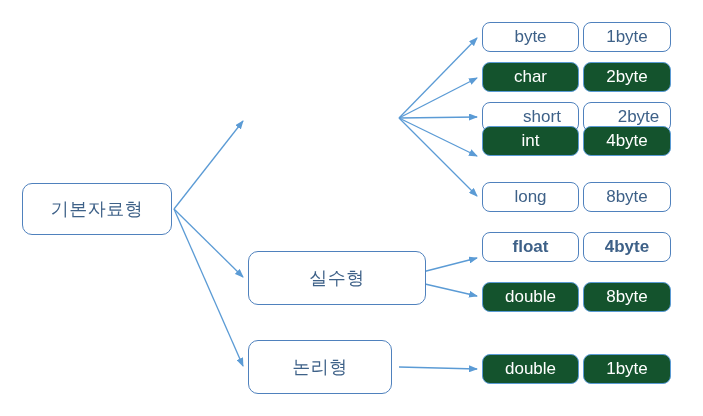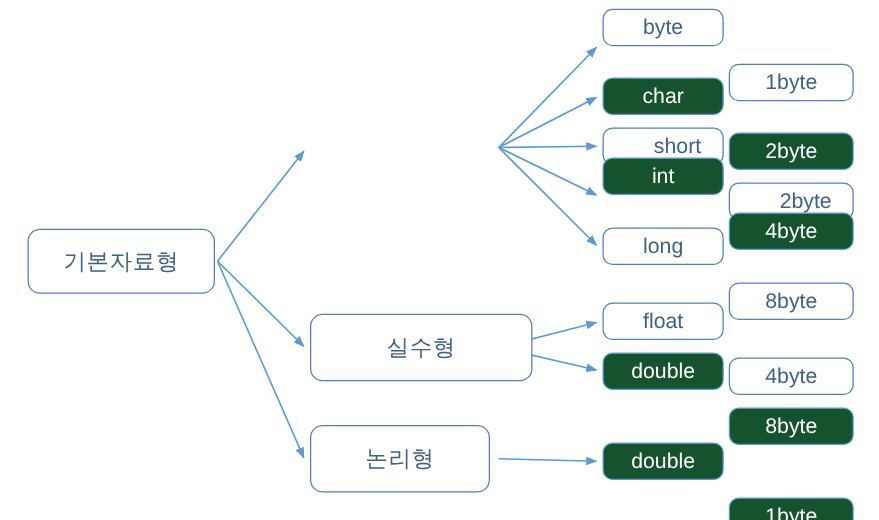--- a/index.html
+++ b/index.html
@@ -43,37 +43,37 @@
     position: absolute;
     box-sizing: border-box;
     display: flex;
     align-items: center;
     justify-content: center;
     height: 30px;
     border-radius: 8px;
     font-size: 17px;
   }
   .leaf.type { left: 482px; width: 97px; }
-  .leaf.size { left: 583px; width: 100px; margin-top: 44px; }
+  .leaf.size { left: 583px; width: 88px; }
   .leaf.white {
     background: #ffffff;
     border: 1.4px solid #4f81bd;
     color: #3e6188;
   }
   .leaf.blue {
     background: #14532d;
     border: 1.4px solid #5b9bd5;
     color: #ffffff;
   }
-  .row-1 { top: 7px; }
+  .row-1 { top: 22px; }
   .row-2 { top: 62px; }
   .row-3 { top: 102px; padding-left: 23px; }
   .row-4 { top: 126px; }
   .row-5 { top: 182px; }
-  .row-6 { top: 242px; }
+  .row-6 { top: 232px; font-weight: bold; }
   .row-7 { top: 282px; }
   .row-8 { top: 354px; }
 </style>
 </head>
 <body>
 
 <div id="canvas">
 
   <svg id="edges" viewBox="0 0 703 416" xmlns="http://www.w3.org/2000/svg">
     <defs>

